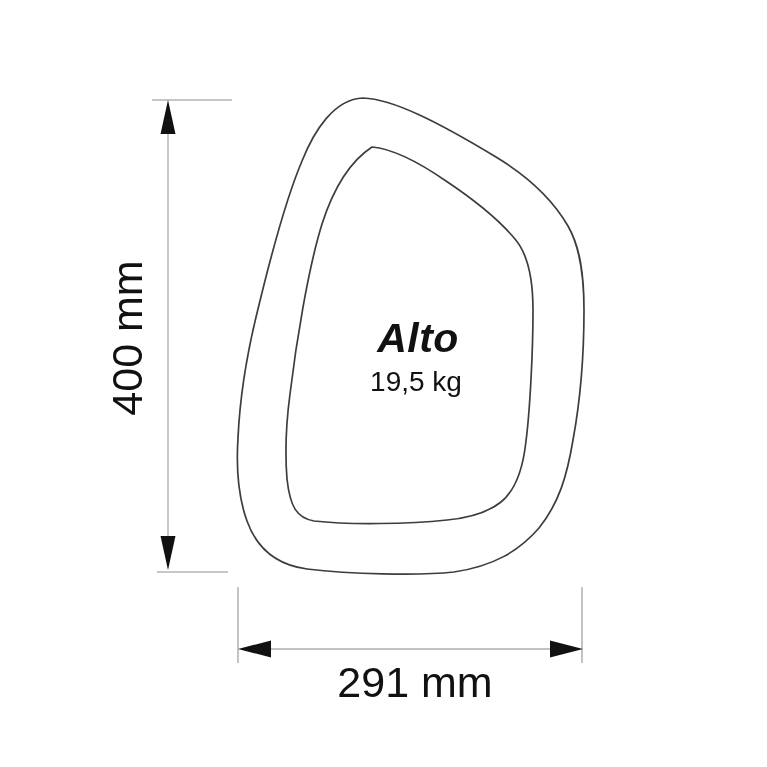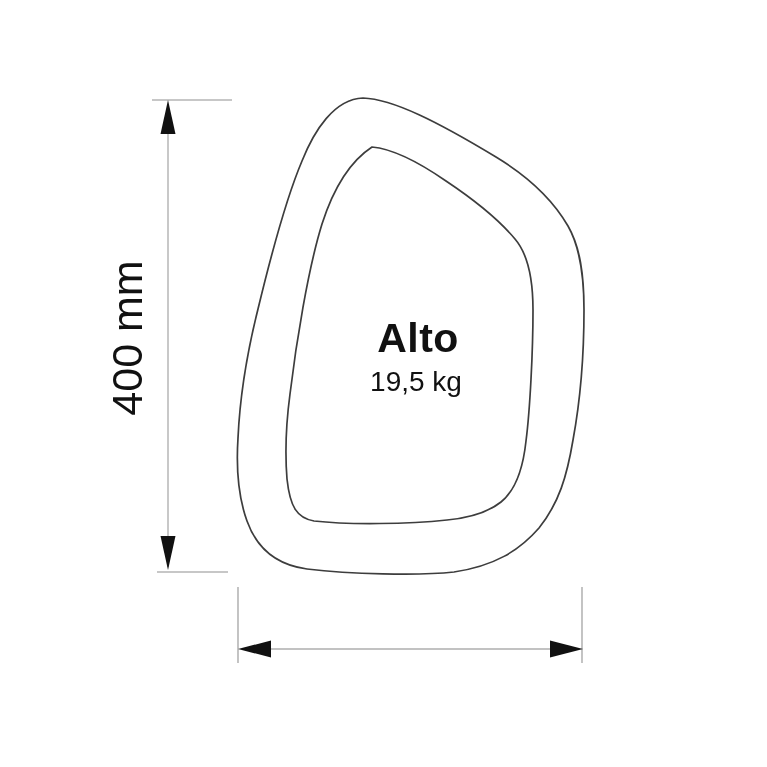--- a/index.html
+++ b/index.html
@@ -82,18 +82,19 @@
       <line class="ext-line" x1="238" y1="587" x2="238" y2="663"></line>
       <line class="ext-line" x1="582" y1="587" x2="582" y2="663"></line>
       <line class="dim-line" x1="242" y1="649" x2="579" y2="649"></line>
       <polygon class="arrowhead" points="238,649 271,640.5 271,657.5"></polygon>
       <polygon class="arrowhead" points="583,649 550,640.5 550,657.5"></polygon>
     </g>
   </svg>
 
   <div class="label dim-label dim-label-vertical" style="left:127px;top:338px;">400 mm</div>
 
+  <div class="label dim-label" style="left:415px;top:682px;">291 mm</div>
 
-  <div class="label product-name" style="left:418px;top:338px;">Alto</div>
+  <div class="label product-name" style="left:418px;top:338px;font-style:italic;">Alto</div>
 
   <div class="label product-weight" style="left:416px;top:382px;">19,5 kg</div>
 
 </div>
 
 </body></html>

